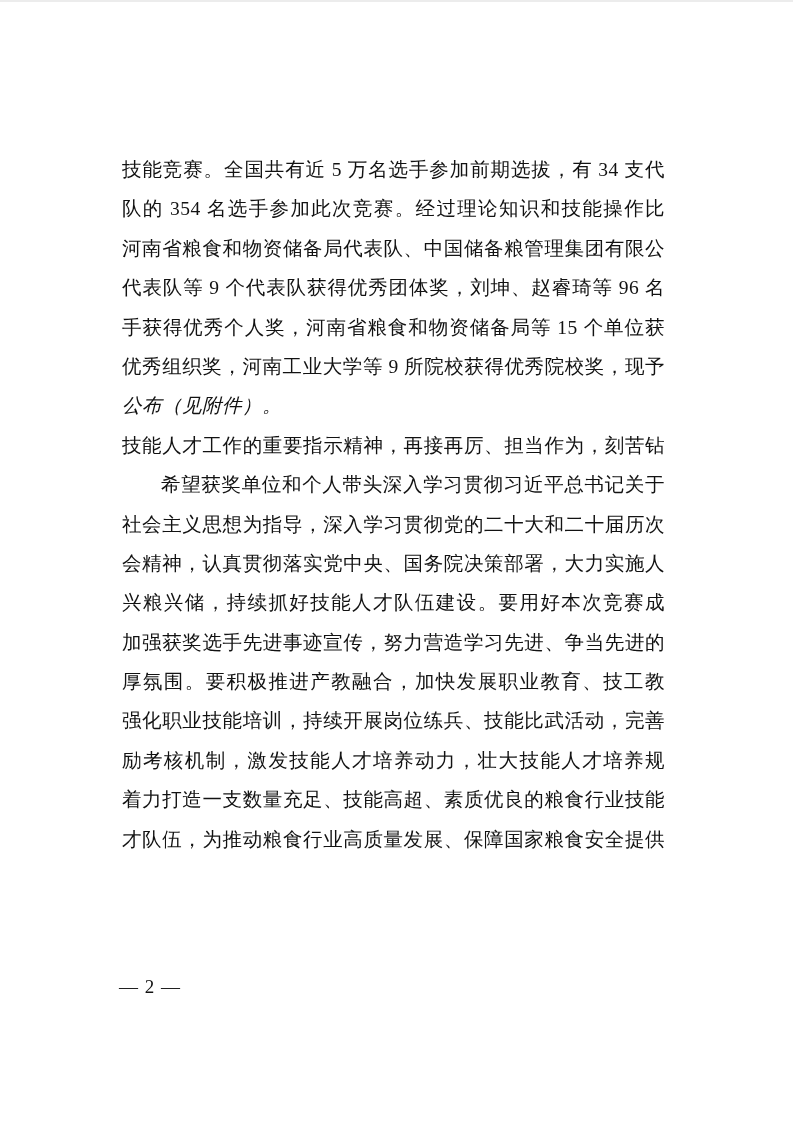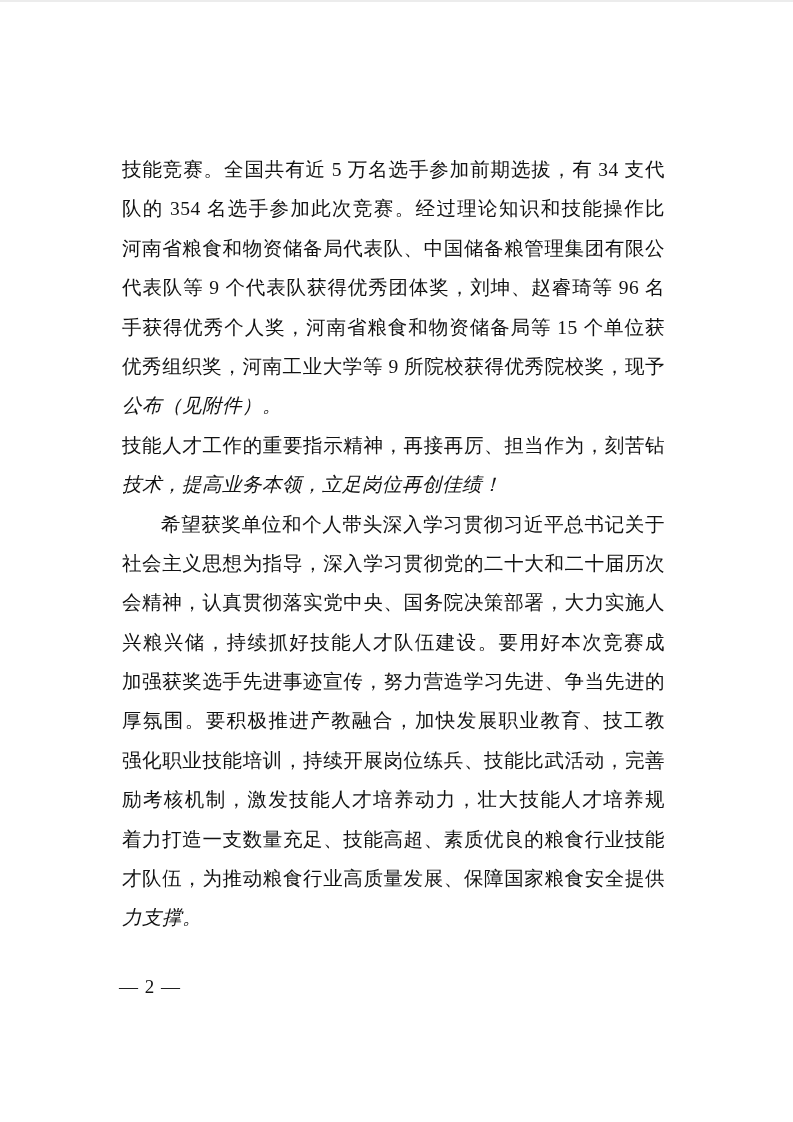--- a/index.html
+++ b/index.html
@@ -67,30 +67,28 @@
       <div class="line">技能竞赛。全国共有近 5 万名选手参加前期选拔，有 34 支代表</div>
       <div class="line">队的 354 名选手参加此次竞赛。经过理论知识和技能操作比赛，</div>
       <div class="line">河南省粮食和物资储备局代表队、中国储备粮管理集团有限公司</div>
       <div class="line">代表队等 9 个代表队获得优秀团体奖，刘坤、赵睿琦等 96 名选</div>
       <div class="line">手获得优秀个人奖，河南省粮食和物资储备局等 15 个单位获得</div>
       <div class="line">优秀组织奖，河南工业大学等 9 所院校获得优秀院校奖，现予以</div>
       <div class="line last">公布（见附件）。</div>
     </div>
     <div class="para">
       <div class="line">技能人才工作的重要指示精神，再接再厉、担当作为，刻苦钻研</div>
-      <div class="line last">技术，提高业务本领，立足岗位再创佳绩！</div>
     </div>
     <div class="para">
       <div class="line first-indent">希望获奖单位和个人带头深入学习贯彻习近平总书记关于</div>
       <div class="line">社会主义思想为指导，深入学习贯彻党的二十大和二十届历次全</div>
       <div class="line">会精神，认真贯彻落实党中央、国务院决策部署，大力实施人才</div>
       <div class="line">兴粮兴储，持续抓好技能人才队伍建设。要用好本次竞赛成果，</div>
       <div class="line">加强获奖选手先进事迹宣传，努力营造学习先进、争当先进的浓</div>
       <div class="line">厚氛围。要积极推进产教融合，加快发展职业教育、技工教育，</div>
       <div class="line">强化职业技能培训，持续开展岗位练兵、技能比武活动，完善激</div>
       <div class="line">励考核机制，激发技能人才培养动力，壮大技能人才培养规模，</div>
       <div class="line">着力打造一支数量充足、技能高超、素质优良的粮食行业技能人</div>
       <div class="line">才队伍，为推动粮食行业高质量发展、保障国家粮食安全提供有</div>
-      <div class="line last">力支撑。</div>
     </div>
   </div>
 
 <div class="page-number">— 2 —</div>
 
 </body></html>

